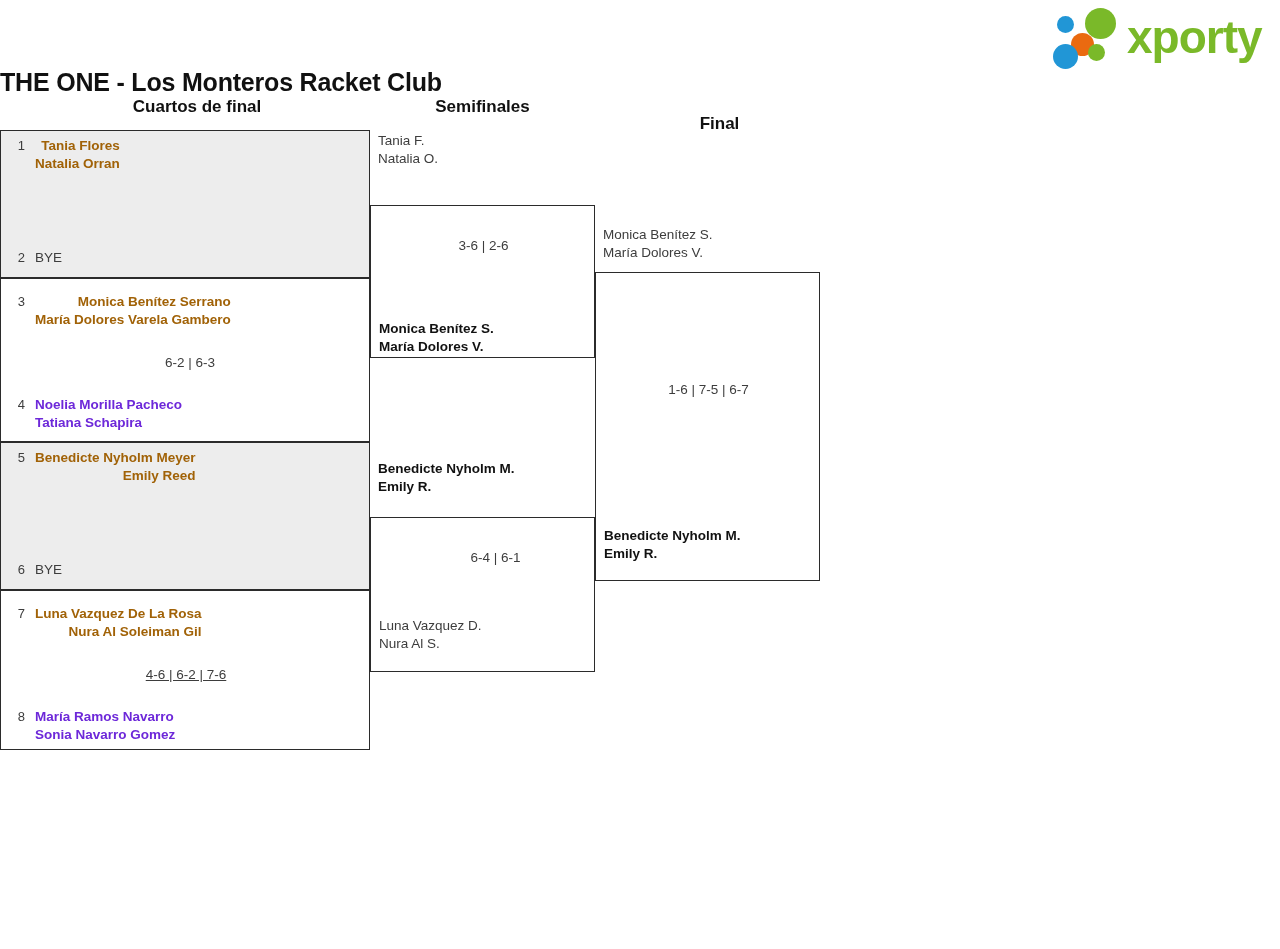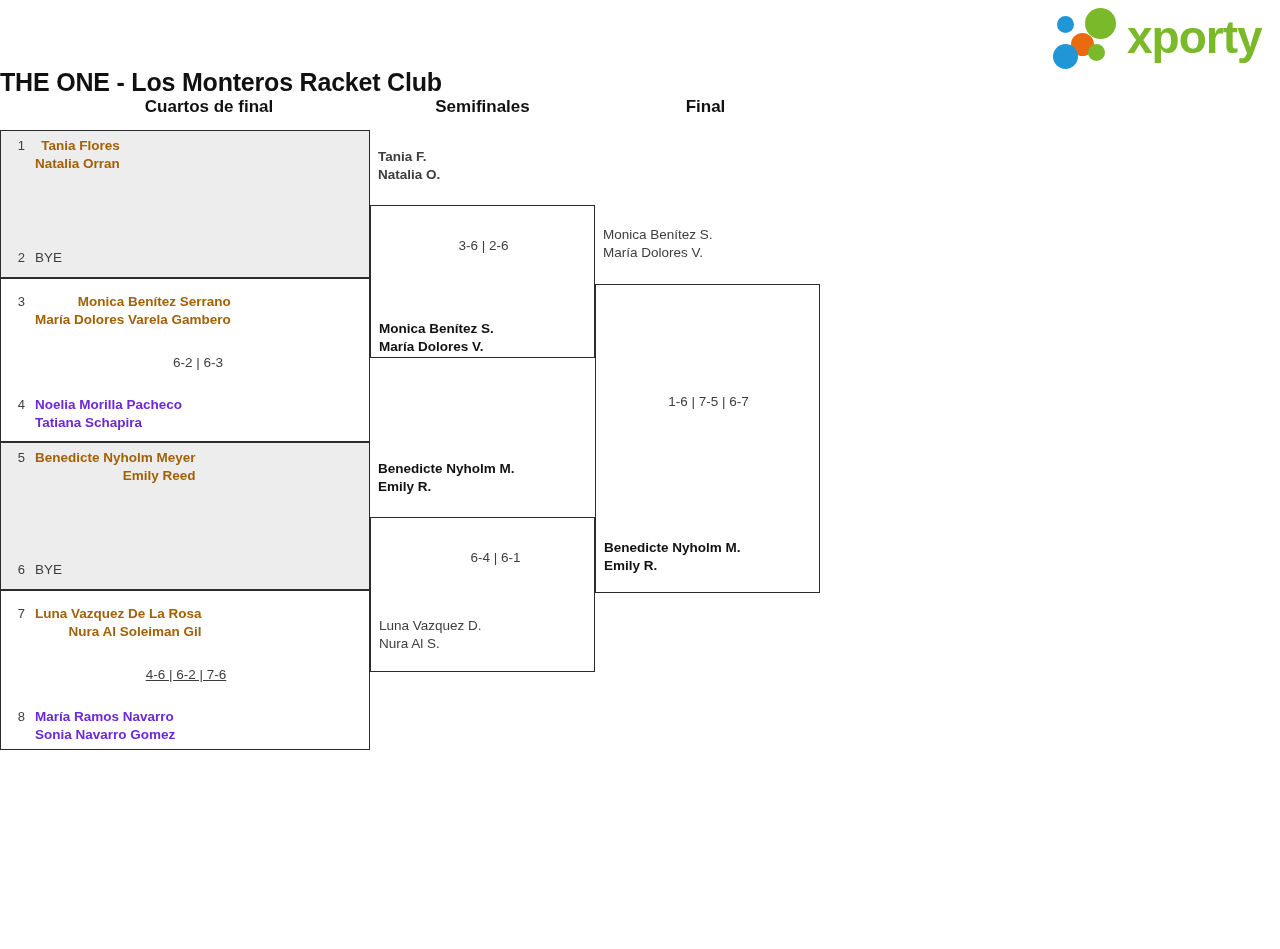--- a/index.html
+++ b/index.html
@@ -67,23 +67,23 @@
   
   .round-header {
     position: absolute;
     font-size: 17px;
     font-weight: 600;
     color: #111111;
     text-align: center;
     top: 96px;
     line-height: 22px;
   }
-  #round-header-qf { left: 12px;   width: 370px; padding-left: 24px; }
+  #round-header-qf { left: 0px;   width: 370px; padding-left: 24px; }
   #round-header-sf { left: 370px; width: 225px; }
-  #round-header-f  { left: 593px; width: 225px; }
+  #round-header-f  { left: 607px; width: 225px; margin-top: 17px; }
 
   
   #bracket {
     position: absolute;
     left: 0; top: 0;
     width: 1280px; height: 949px;
   }
 
   
   .match-box {
@@ -177,21 +177,21 @@
       <span class="names bye">BYE</span>
     </div>
   </div>
 
   <div class="match-box" style="left:0px; top:278px; width:370px; height:164px;">
     <div class="team-line" style="left:0px; top:14px;">
       <span class="seed">3</span>
       <span class="names winner">Monica Benítez Serrano
 María Dolores Varela Gambero</span>
     </div>
-    <div class="score" style="left:12px; top:75px; width:370px;">6-2 | 6-3</div>
+    <div class="score" style="left:4px; top:75px; width:370px;">6-2 | 6-3</div>
     <div class="team-line" style="left:0px; top:117px;">
       <span class="seed">4</span>
       <span class="names loser">Noelia Morilla Pacheco
 Tatiana Schapira</span>
     </div>
   </div>
 
   <div class="match-box bye-shaded" style="left:0px; top:442px; width:370px; height:148px;">
     <div class="team-line" style="left:0px; top:6px;">
       <span class="seed">5</span>
@@ -212,40 +212,40 @@
 Nura Al Soleiman Gil</span>
     </div>
     <div class="score" style="left:0px; top:75px; width:370px;text-decoration:underline;">4-6 | 6-2 | 7-6</div>
     <div class="team-line" style="left:0px; top:117px;">
       <span class="seed">8</span>
       <span class="names loser">María Ramos Navarro
 Sonia Navarro Gomez</span>
     </div>
   </div>
 
-  <div class="advance loser" style="left:378px; top:148px; width:215px;font-weight:bold;">Tania F.
+  <div class="advance loser" style="left:378px; top:132px; width:215px;">Tania F.
 Natalia O.</div>
 
   <div class="match-box" style="left:370px; top:205px; width:225px; height:153px;padding-left:12px;">
     <div class="score" style="left:0px; top:31px; width:225px;">3-6 | 2-6</div>
     <div class="advance winner" style="left:8px; top:114px; width:215px;">Monica Benítez S.
 María Dolores V.</div>
   </div>
 
   <div class="advance winner" style="left:378px; top:460px; width:215px;">Benedicte Nyholm M.
 Emily R.</div>
 
   <div class="match-box" style="left:370px; top:517px; width:225px; height:155px;">
     <div class="score" style="left:0px; top:31px; width:249px;">6-4 | 6-1</div>
     <div class="advance loser" style="left:8px; top:99px; width:215px;">Luna Vazquez D.
 Nura Al S.</div>
   </div>
 
   <div class="advance loser" style="left:603px; top:226px; width:215px;">Monica Benítez S.
 María Dolores V.</div>
 
-  <div class="match-box" style="left:595px; top:284px; width:225px; height:309px;">
+  <div class="match-box" style="left:595px; top:272px; width:225px; height:309px;">
     <div class="score" style="left:0px; top:108px; width:225px;">1-6 | 7-5 | 6-7</div>
     <div class="advance winner" style="left:8px; top:254px; width:215px;">Benedicte Nyholm M.
 Emily R.</div>
   </div>
 
 </div>
 
 </body></html>

